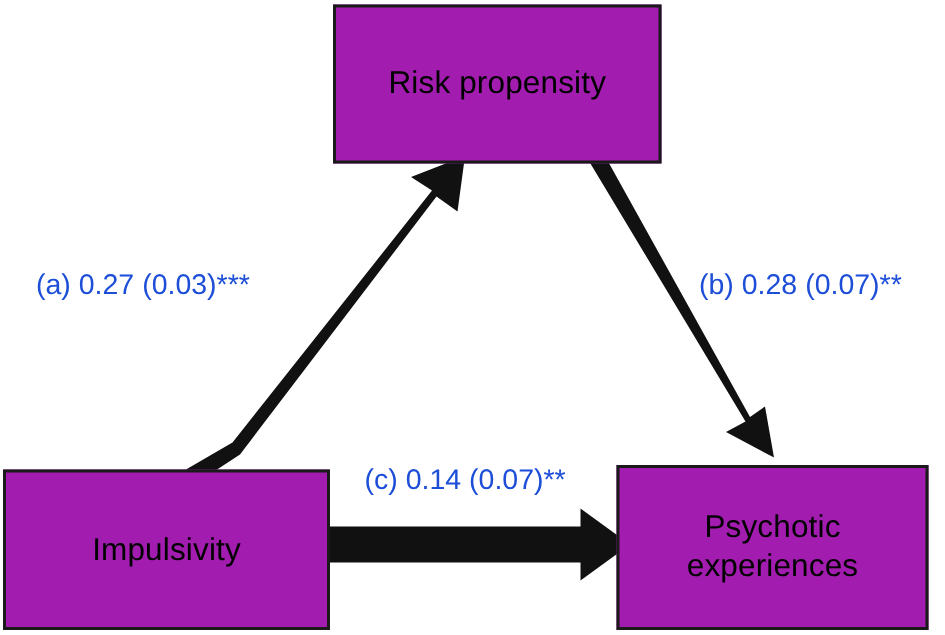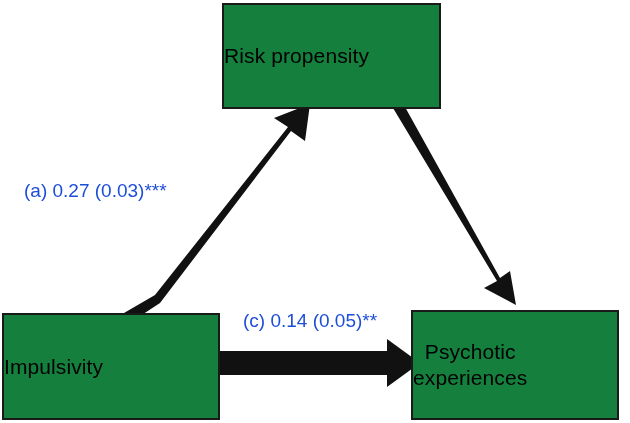--- a/index.html
+++ b/index.html
@@ -21,24 +21,24 @@
     position: absolute;
     left: 0;
     top: 0;
     width: 630px;
     height: 423px;
   }
   .node-box {
     position: absolute;
     box-sizing: border-box;
     border: 2px solid #1a1a1a;
-    background: #15803d;
+    background: #a21caf;
     display: flex;
     align-items: center;
-    justify-content: flex-start;
+    justify-content: center;
     text-align: center;
   }
   .node-label {
     font-family: "Liberation Sans", sans-serif;
     font-size: 21px;
     color: #000000;
     line-height: 1.22;
     letter-spacing: 0.1px;
     white-space: pre-line;
   }
@@ -112,17 +112,18 @@
     <span class="node-label">Impulsivity</span>
   </div>
 
   <div class="node-box" id="node-psychotic">
     <span class="node-label">Psychotic
 experiences</span>
   </div>
 
   <div class="path-label" id="label-a">(a) 0.27 (0.03)***</div>
 
+  <div class="path-label" id="label-b">(b) 0.28 (0.07)**</div>
 
-  <div class="path-label" id="label-c">(c) 0.14 (0.05)**</div>
+  <div class="path-label" id="label-c">(c) 0.14 (0.07)**</div>
 
 
 </div>
 
 </body></html>

